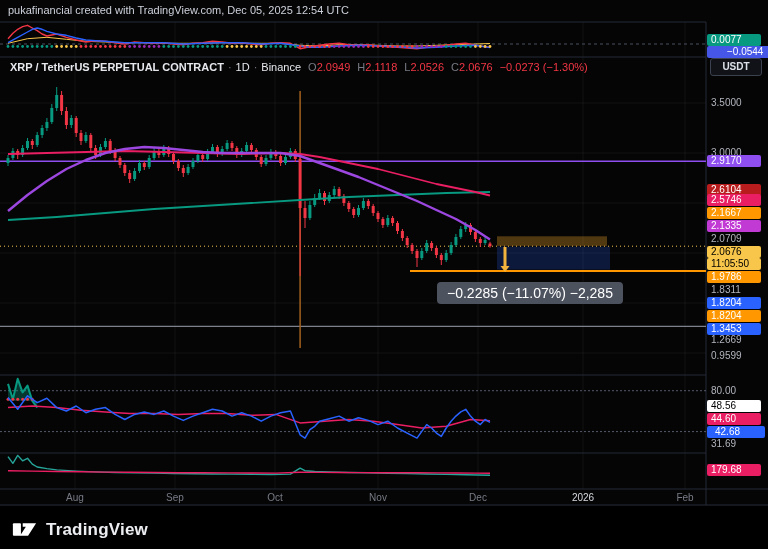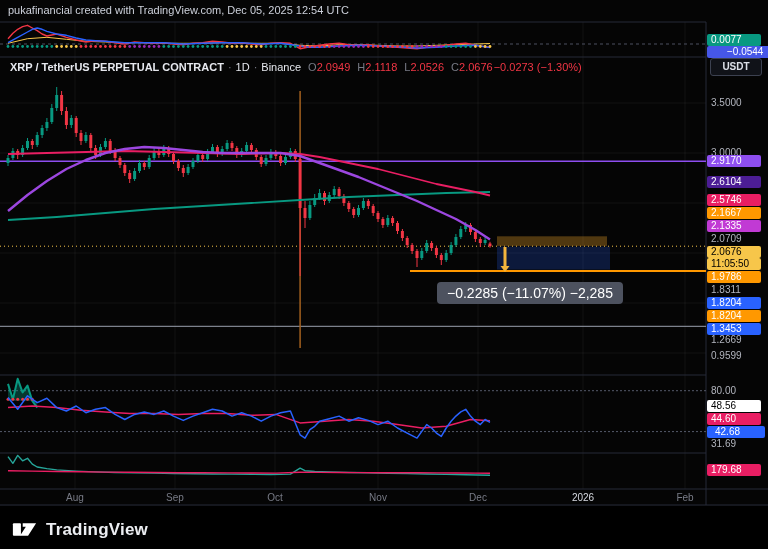--- a/index.html
+++ b/index.html
@@ -6,21 +6,21 @@
   .root{position:relative;width:768px;height:549px;background:#050505;overflow:hidden;
         font-family:"Liberation Sans",sans-serif;}
   .attribution{position:absolute;top:4px;left:8px;font-size:11px;color:#cdd1db;white-space:nowrap;}
   #cv{position:absolute;left:0;top:0;width:768px;height:549px;}
   .legend{position:absolute;left:10px;top:61px;font-size:11px;white-space:nowrap;}
   .legend .sym{color:#e6e8ee;font-weight:700;}
   .legend .sep{color:#787b86;margin:0 4px;}
   .legend .it{color:#e6e8ee;}
   .legend .k{color:#787b86;margin-left:7px;}
   .legend .v{color:#f23645;}
-  .legend .chg{color:#f23645;margin-left:1px;}
+  .legend .chg{color:#f23645;margin-left:7px;}
   .usdt{position:absolute;left:710px;top:58px;width:50px;height:16px;line-height:16px;
         text-align:center;font-size:10px;font-weight:700;color:#dde0e8;background:#101218;
         border:1px solid #3c4150;border-radius:3px;}
   #price-axis{position:absolute;left:707px;top:0;width:72px;height:505px;}
   .plabel{position:absolute;left:0;height:12px;line-height:12px;font-size:10px;color:#b2b5be;
           padding-left:4px;white-space:nowrap;}
   .plabel.boxed{width:50px;border-radius:2px;color:#fff;}
   #time-axis{position:absolute;left:0;top:489px;width:562px;height:16px;}
   .tlabel{position:absolute;top:3px;width:44px;text-align:center;font-size:10px;color:#787b86;}
   .tlabel.bright{color:#d6d9e0;}
@@ -396,21 +396,21 @@
   </div>
 
   <div class="usdt">USDT</div>
 
   <div id="price-axis">
       <div class="plabel boxed" style="top: 34px; background: rgb(8, 153, 129); color: rgb(255, 255, 255);">0.0077</div>
       <div class="plabel boxed" style="top: 46px; background: rgb(70, 87, 232); color: rgb(255, 255, 255); padding-left: 20px;">−0.0544</div>
       <div class="plabel" style="top: 97px;">3.5000</div>
       <div class="plabel" style="top: 147px;">3.0000</div>
       <div class="plabel boxed" style="top: 155px; background: rgb(142, 78, 240); color: rgb(255, 255, 255);">2.9170</div>
-      <div class="plabel boxed" style="top: 176px; background: #4c1d95; color: rgb(255, 255, 255);">2.6104</div>
+      <div class="plabel boxed" style="top: 184px; background: #b91c1c; color: rgb(255, 255, 255);">2.6104</div>
       <div class="plabel boxed" style="top: 194px; background: rgb(233, 30, 99); color: rgb(255, 255, 255);">2.5746</div>
       <div class="plabel boxed" style="top: 207px; background: rgb(255, 152, 0); color: rgb(255, 255, 255);">2.1667</div>
       <div class="plabel boxed" style="top: 220px; background: rgb(193, 58, 212); color: rgb(255, 255, 255);">2.1335</div>
       <div class="plabel" style="top: 233px; text-align: center;">2.0709</div>
       <div class="plabel boxed" style="top: 246px; background: rgb(247, 198, 74); color: rgb(0, 0, 0);">2.0676</div>
       <div class="plabel boxed" style="top: 258px; background: rgb(247, 198, 74); color: rgb(0, 0, 0);">11:05:50</div>
       <div class="plabel boxed" style="top: 271px; background: rgb(255, 152, 0); color: rgb(255, 255, 255);">1.9786</div>
       <div class="plabel" style="top: 284px;">1.8311</div>
       <div class="plabel boxed" style="top: 297px; background: rgb(41, 98, 255); color: rgb(255, 255, 255);">1.8204</div>
       <div class="plabel boxed" style="top: 310px; background: rgb(255, 152, 0); color: rgb(255, 255, 255);">1.8204</div>

